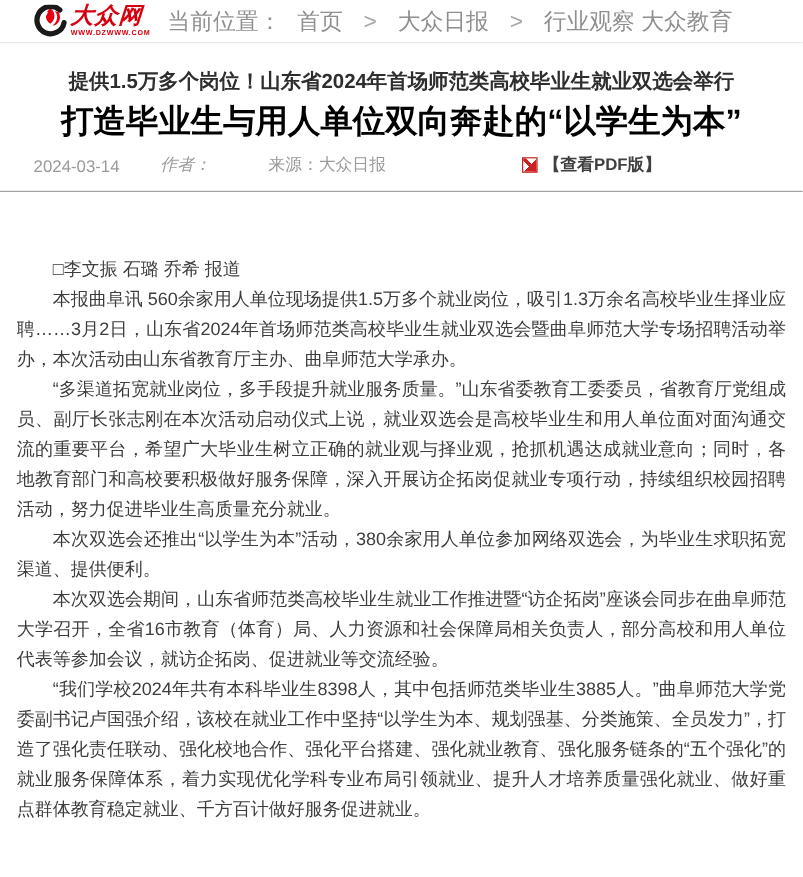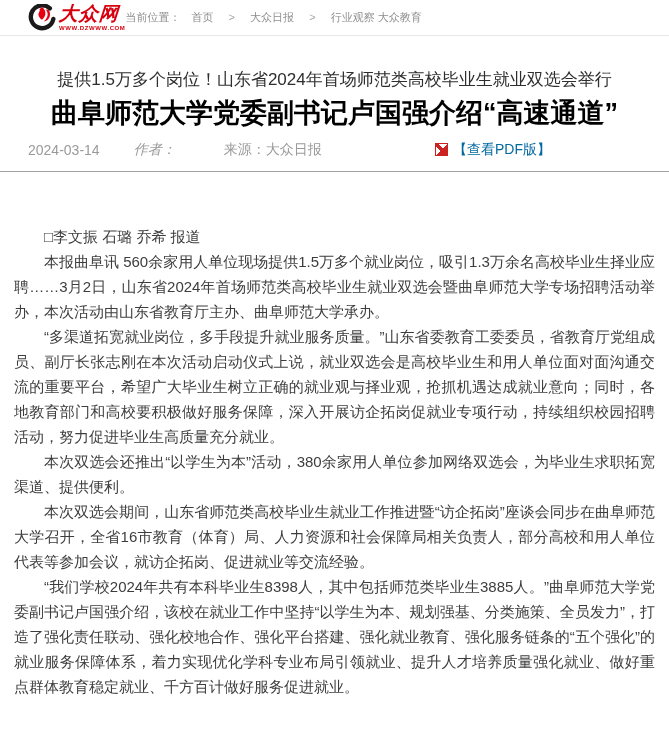--- a/index.html
+++ b/index.html
@@ -39,38 +39,39 @@
     transform: skewX(-4deg);
   }
   .logo-url {
     font-size: 6px;
     color: #d7000f;
     font-weight: bold;
     letter-spacing: 0.6px;
     margin-top: 2px;
   }
   .breadcrumb {
-    font-size: 11px;
+    margin-left: 14px;
+    font-size: 19px;
     color: #8f8f8f;
     white-space: nowrap;
   }
   .breadcrumb a {
     color: #8f8f8f;
     text-decoration: none;
     cursor: pointer;
   }
   .breadcrumb .sep { margin: 0 12px; color: #a8a8a8; }
   .breadcrumb .crumb-label { margin-right: 8px; }
 
   
   .title-block { text-align: center; padding: 0 20px; }
   .subtitle {
-    margin: 32px 0 2px 0;
+    margin: 20px 0 2px 0;
     font-size: 17px;
-    font-weight: normal;
+    font-weight: bold;
     color: #2e2e2e;
     line-height: 1.4;
   }
   .title {
     margin: 4px 0 10px 0;
     font-size: 27px;
     font-weight: bold;
     color: #000;
     line-height: 1.3;
   }
@@ -96,24 +97,25 @@
     width: 13px;
     height: 13px;
     border: 1px solid #cc2222;
     background:
       linear-gradient(135deg, transparent 8px, #cc2222 8px),
       linear-gradient(45deg, #fff 40%, #cc2222 40%, #cc2222 60%, #fff 60%);
     display: inline-block;
     margin-right: 5px;
   }
   .pdf-link {
-    color: #0369a1;
+    color: #404040;
     text-decoration: none;
     cursor: pointer;
     font-size: 14px;
+    font-weight: bold;
   }
 
   
   .article-body {
     padding: 52px 14px 14px 14px;
     font-size: 15px;
     line-height: 25px;
     color: #3d3d3d;
     text-align: justify;
   }
@@ -145,21 +147,21 @@
       <a>首页</a>
       <span class="sep">&gt;</span>
       <a>大众日报</a>
       <span class="sep">&gt;</span>
       <span class="crumb-current">行业观察 大众教育</span>
     </nav>
   </header>
 
   <div class="title-block">
     <h2 class="subtitle">提供1.5万多个岗位！山东省2024年首场师范类高校毕业生就业双选会举行</h2>
-    <h1 class="title">曲阜师范大学党委副书记卢国强介绍“高速通道”</h1>
+    <h1 class="title">打造毕业生与用人单位双向奔赴的“以学生为本”</h1>
   </div>
 
   <div class="meta-row">
     <span class="meta-date">2024-03-14</span>
     <span class="meta-author">作者：</span>
     <span class="meta-source"><span>来源：</span><span>大众日报</span></span>
     <span class="pdf-block">
       <span class="pdf-icon"></span>
       <a class="pdf-link">【查看PDF版】</a>
     </span>

